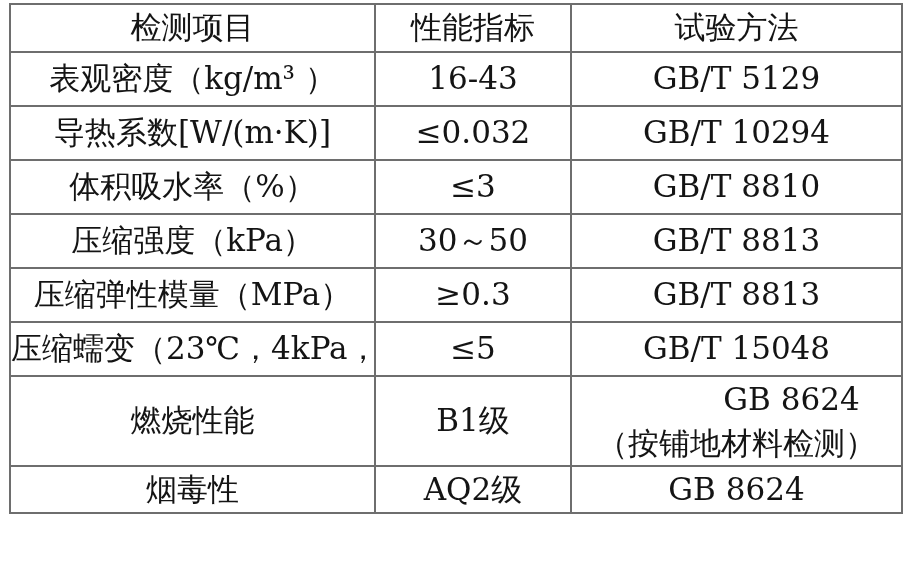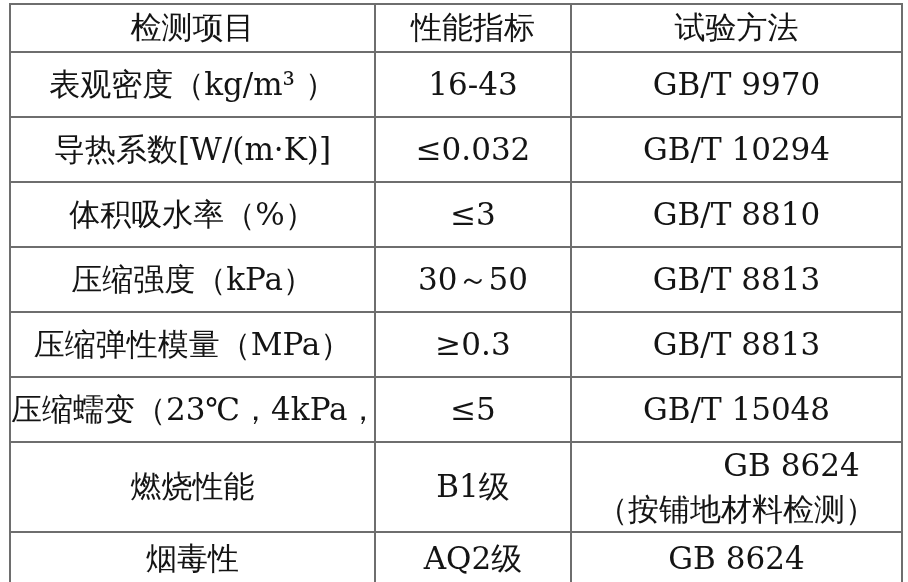--- a/index.html
+++ b/index.html
@@ -29,23 +29,23 @@
     vertical-align: middle;
     font-size: 31px;
     font-weight: normal;
     color: #141414;
     padding: 0;
     overflow: hidden;
     white-space: nowrap;
     line-height: 1.15;
   }
   tr.r-header  { height: 48px; margin-left: 40px; }
-  tr.r-normal  { height: 65px; }
+  tr.r-normal  { height: 54px; }
   tr.r-tall    { height: 78px; border-radius: 8px; }
-  tr.r-last    { height: 53px; }
+  tr.r-last    { height: 47px; }
   .two-line {
     line-height: 44px;
     white-space: nowrap;
   }
   .line-offset {
     display: block;
     transform: translateX(55px);
   }
   .line-center {
     display: block;
@@ -65,21 +65,21 @@
       <tr class="r-header">
         <th>检测项目</th>
         <th>性能指标</th>
         <th>试验方法</th>
       </tr>
     </thead>
     <tbody>
       <tr class="r-normal">
         <td>表观密度（kg/m³ ）</td>
         <td>16-43</td>
-        <td>GB/T 9970</td>
+        <td>GB/T 5129</td>
       </tr>
       <tr class="r-normal">
         <td>导热系数[W/(m·K)]</td>
         <td>≤0.032</td>
         <td>GB/T 10294</td>
       </tr>
       <tr class="r-normal">
         <td>体积吸水率（%）</td>
         <td>≤3</td>
         <td>GB/T 8810</td>

